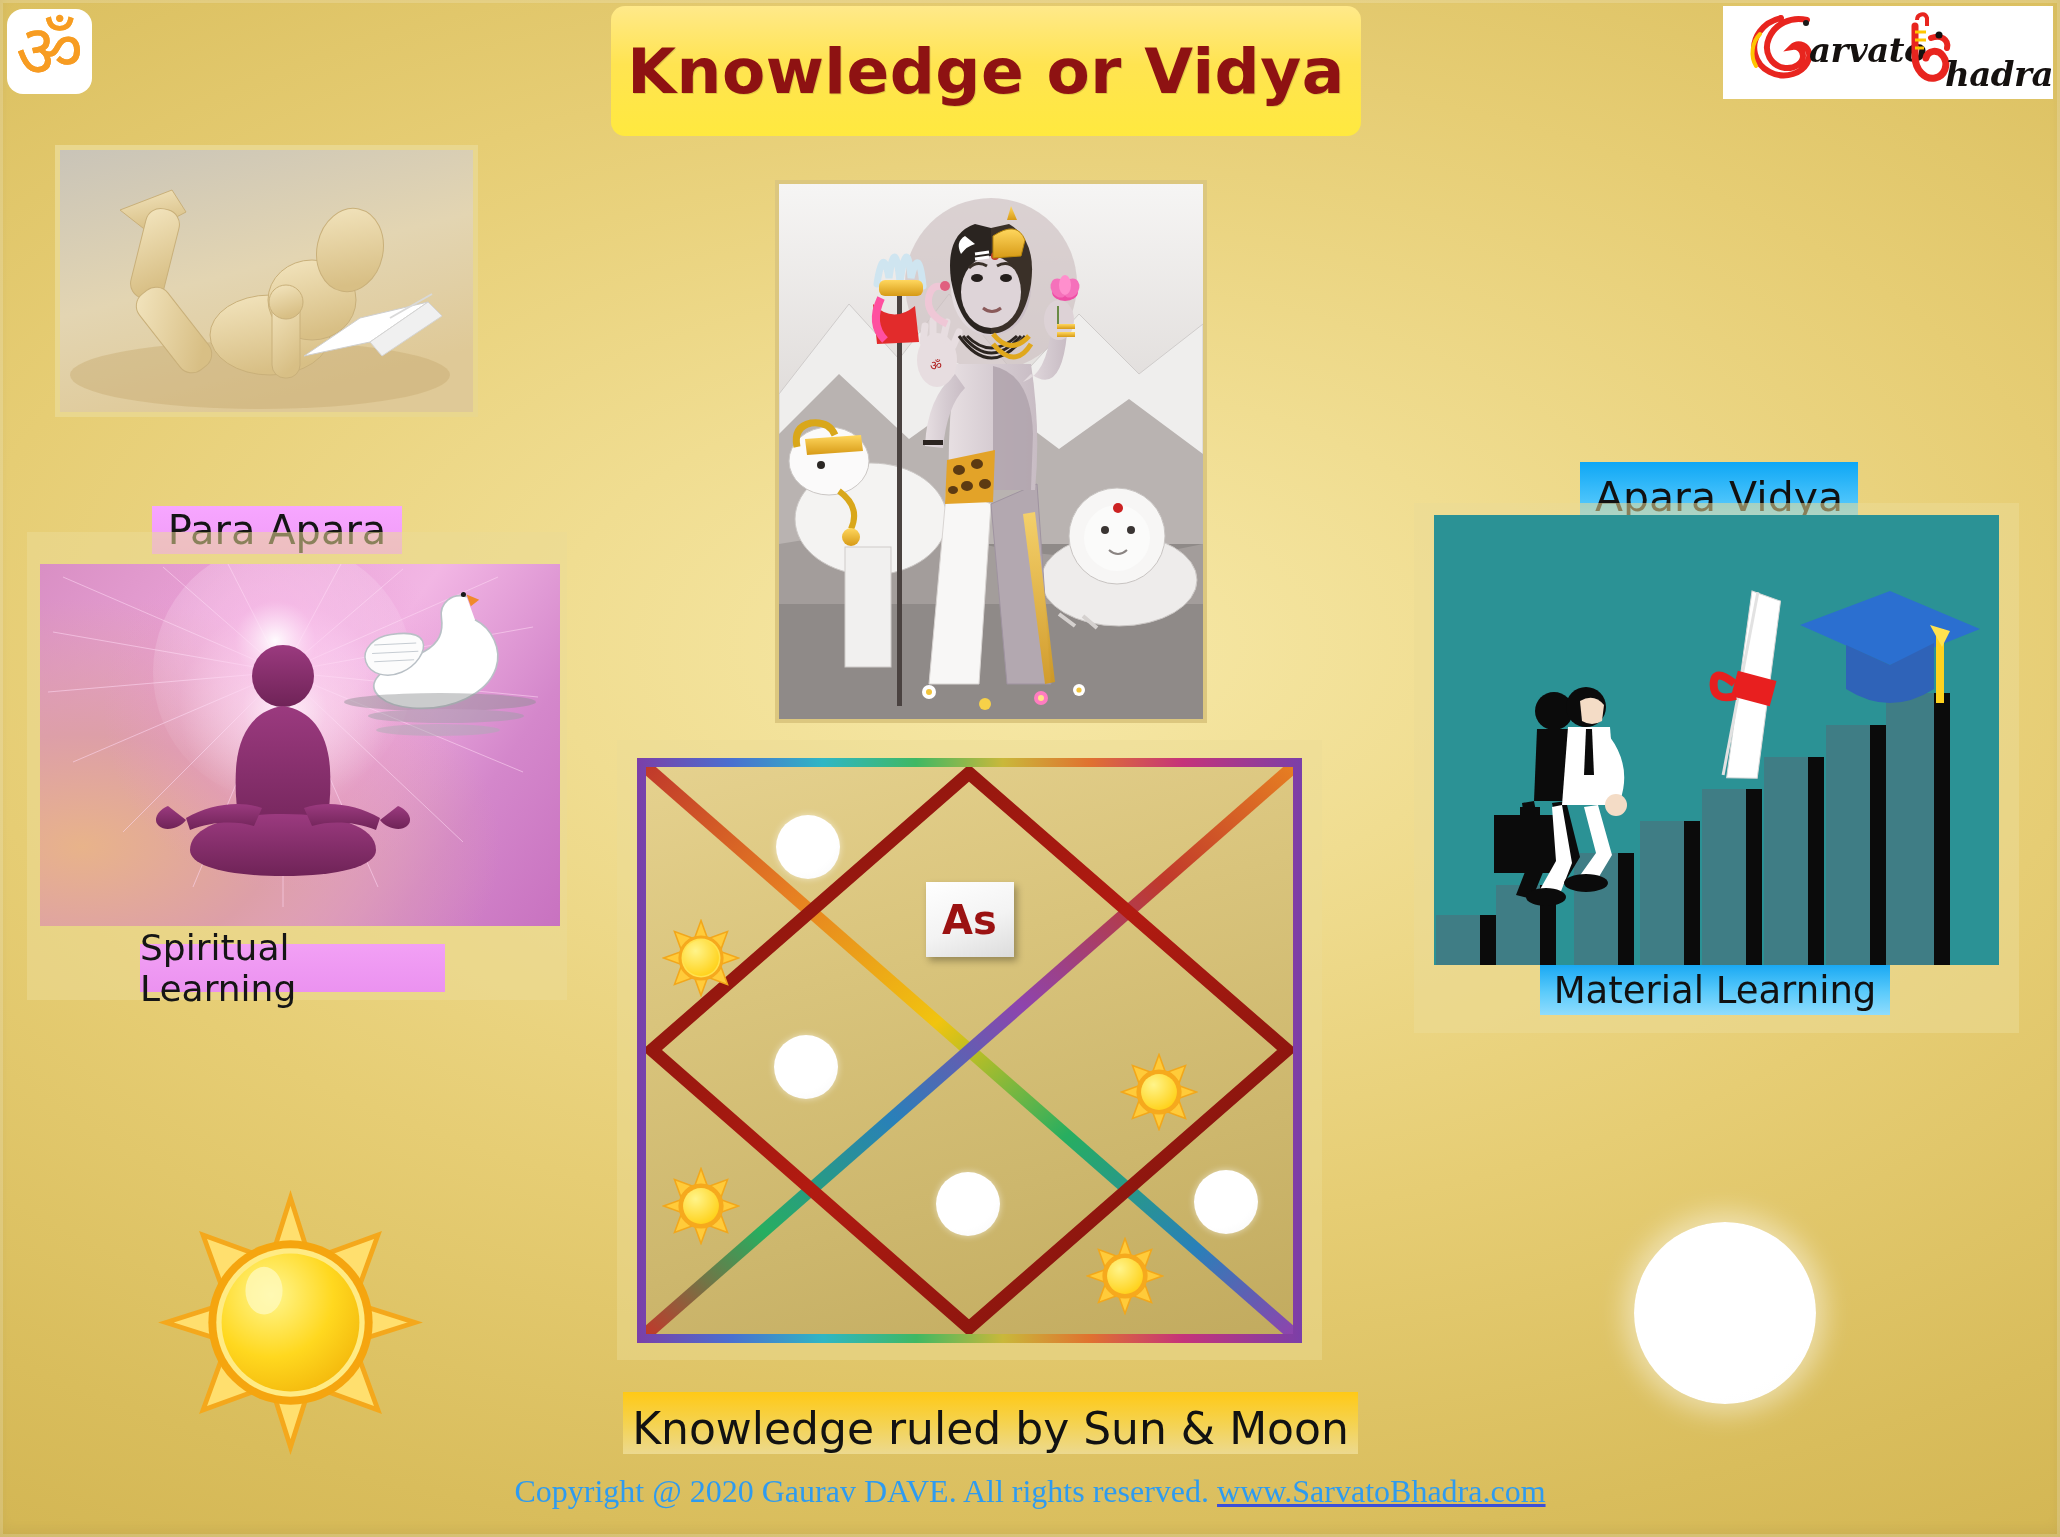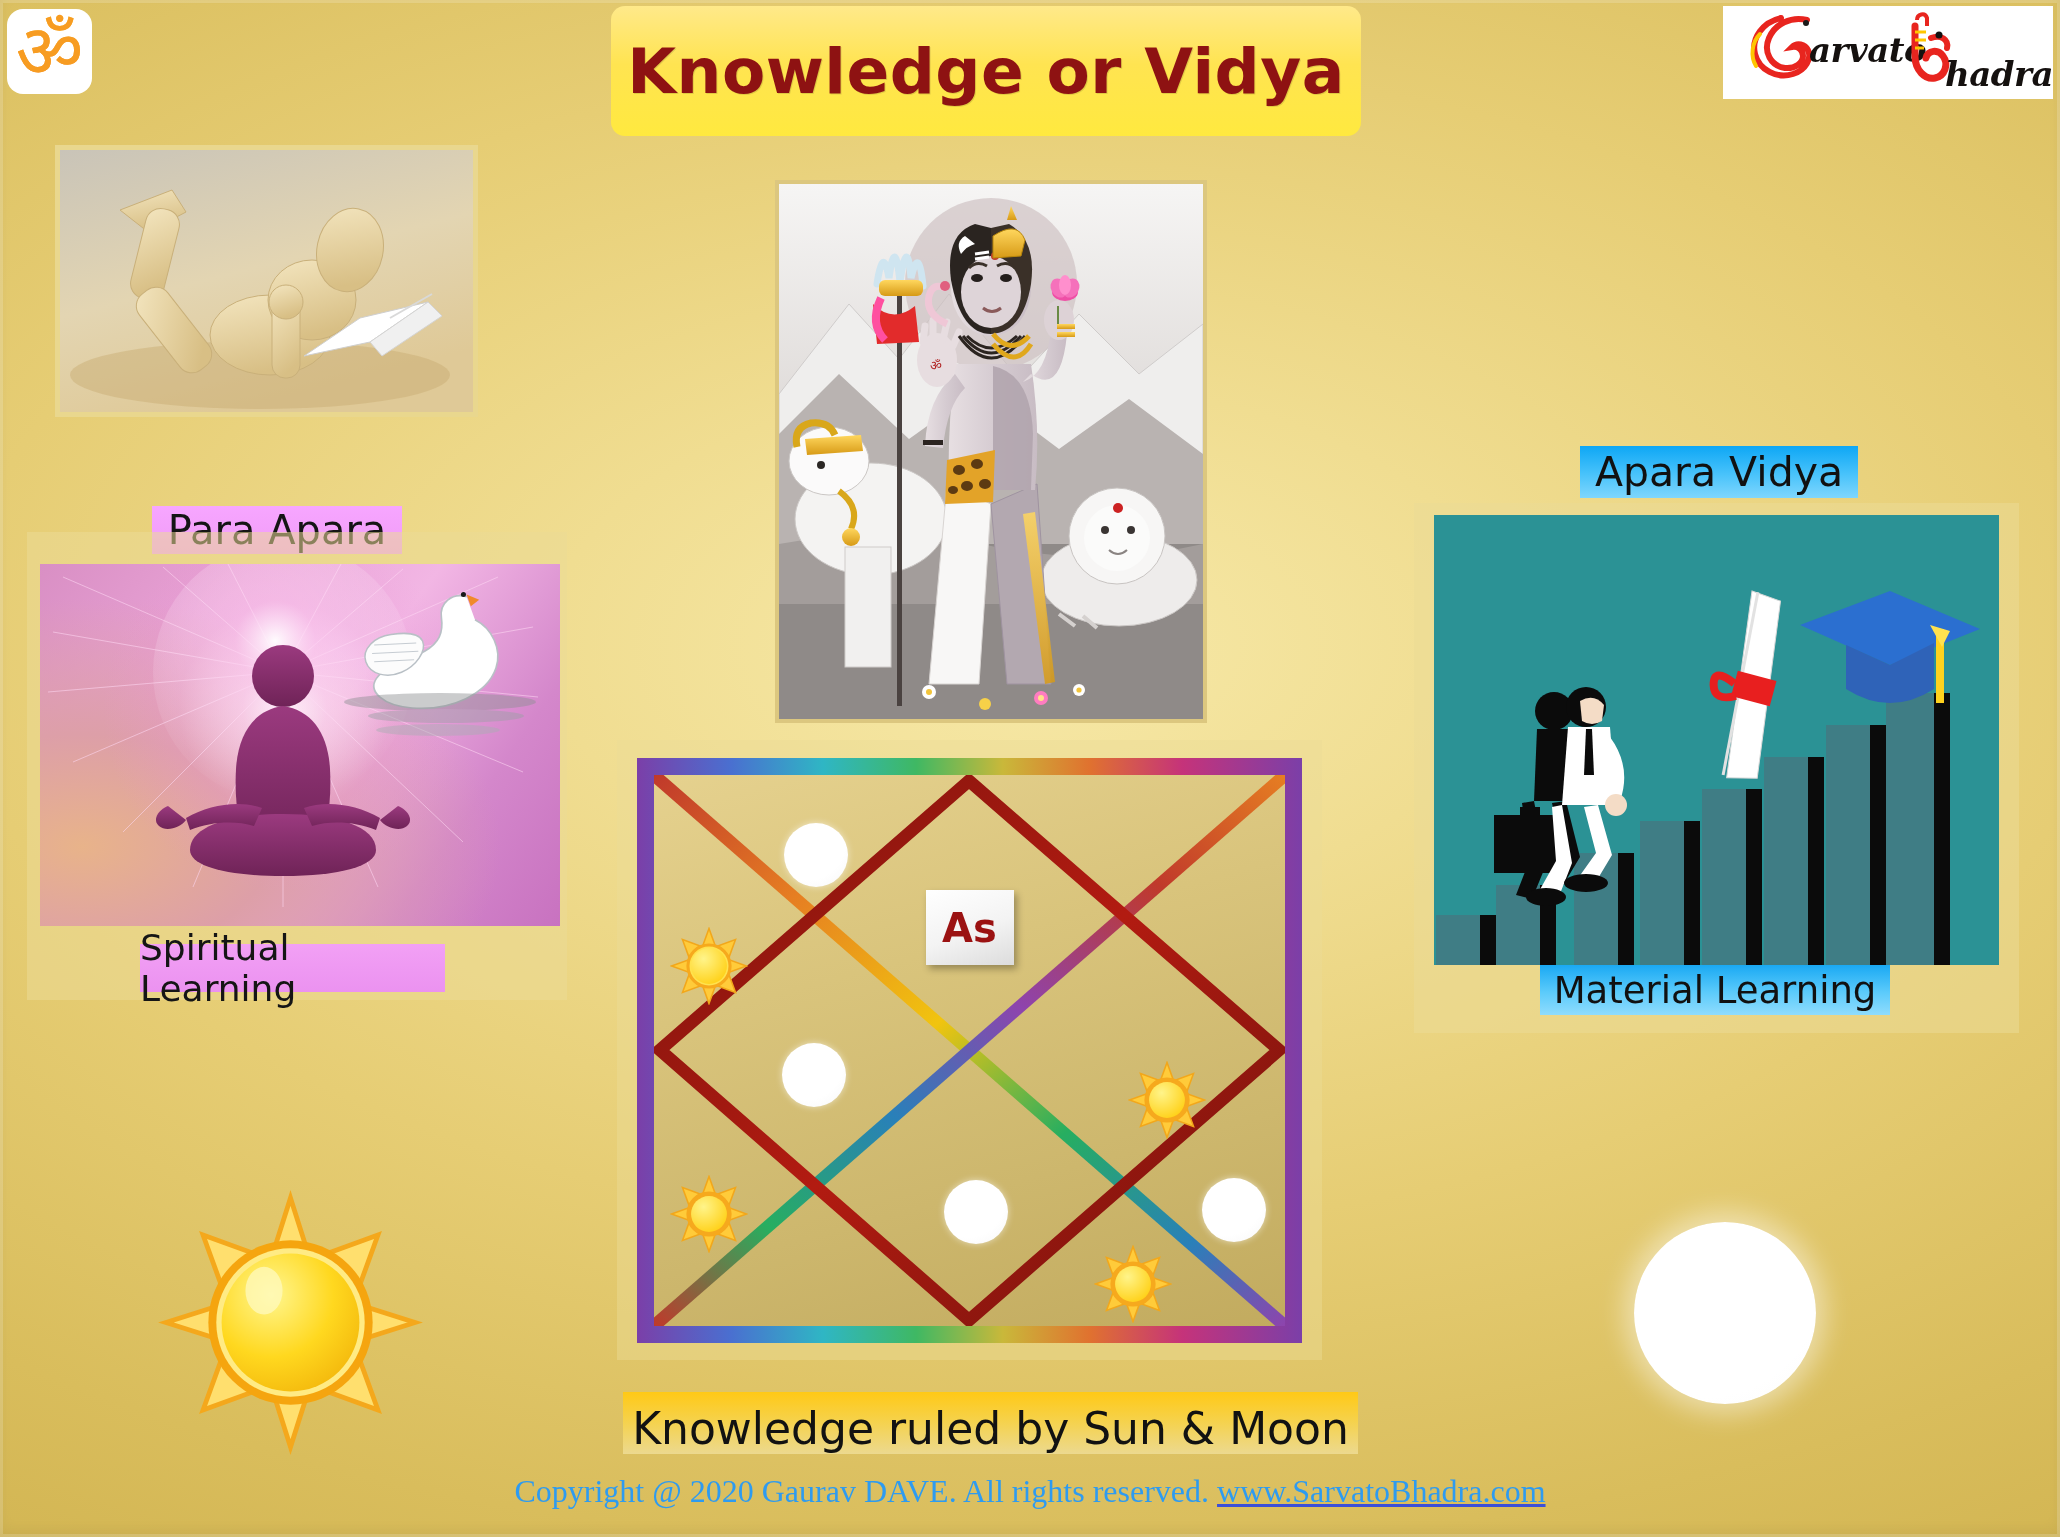--- a/index.html
+++ b/index.html
@@ -109,21 +109,21 @@
   
   #apara-card{
     position:absolute;left:1414px;top:503px;width:605px;height:530px;
     background:rgba(235,219,150,.55);
   }
   #apara-photo{
     position:absolute;left:20px;top:12px;width:565px;height:450px;
     background:#2b9295;overflow:hidden;
   }
   .apara-label{
-    position:absolute;left:1580px;top:446px;width:278px;height:52px;
+    position:absolute;left:1580px;top:462px;width:278px;height:69px;
     background:linear-gradient(180deg,#0ea7f5 0%,#49c3fb 55%,#7fd6fd 100%);
     display:flex;align-items:center;justify-content:center;
     font-size:41px;color:#111;font-family:"DejaVu Sans",sans-serif;
   }
   .material-label{
     position:absolute;left:1540px;top:952px;width:350px;height:50px;
     background:linear-gradient(180deg,#1aa9f3 0%,#5ccbfb 55%,#8fdcfd 100%);
     display:flex;align-items:center;justify-content:center;
     font-size:37px;color:#111;font-family:"DejaVu Sans",sans-serif;margin-top:13px;
   }
@@ -131,21 +131,21 @@
   
   #chart-wrap{
     position:absolute;left:617px;top:740px;width:705px;height:620px;
     background:rgba(236,219,151,.45);
   }
   #chart{
     position:absolute;left:20px;top:18px;width:665px;height:585px;
   }
   .chart-frame{
     position:absolute;inset:0;
-    padding:17px;
+    padding:9px;
     background:
       linear-gradient(90deg,#7b3fa8 0%,#4a6fd0 14%,#2fb6c4 28%,#3fb863 42%,#c9b83a 55%,#e0722f 68%,#c5337a 82%,#7b3fa8 100%);
   }
   .chart-inner{
     position:relative;width:100%;height:100%;
     background:linear-gradient(165deg,#e5d18e 0%,#d9c47c 35%,#cdb76d 70%,#c2ab5f 100%);
     overflow:visible;
   }
   .as-box{
     position:absolute;left:50%;top:115px;transform:translateX(-50%);

